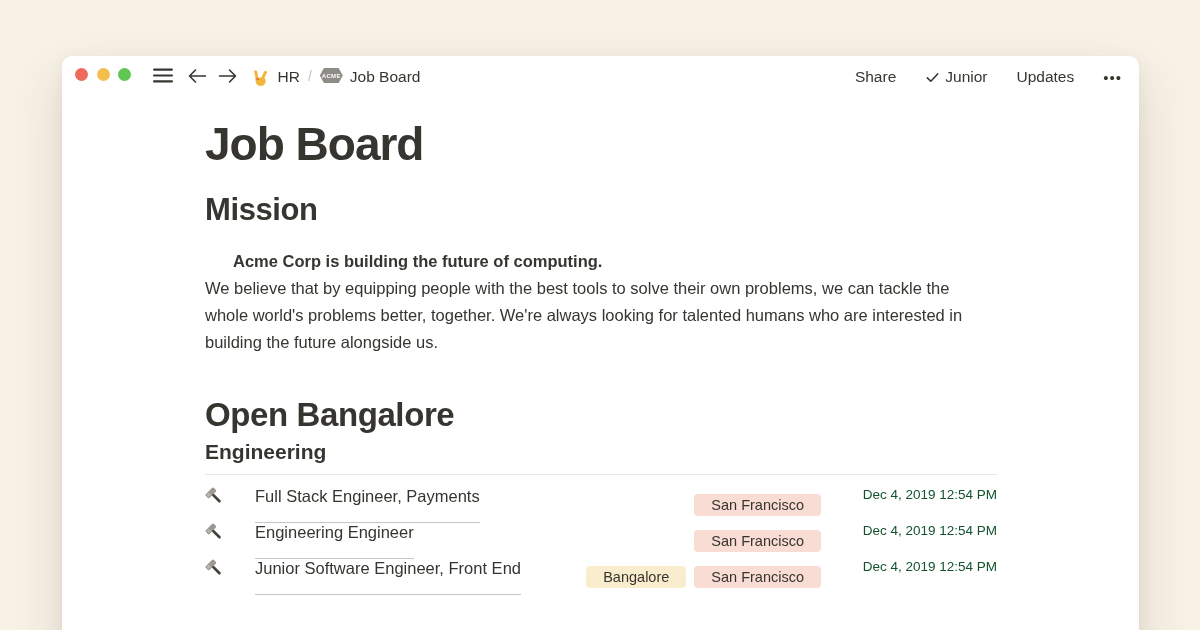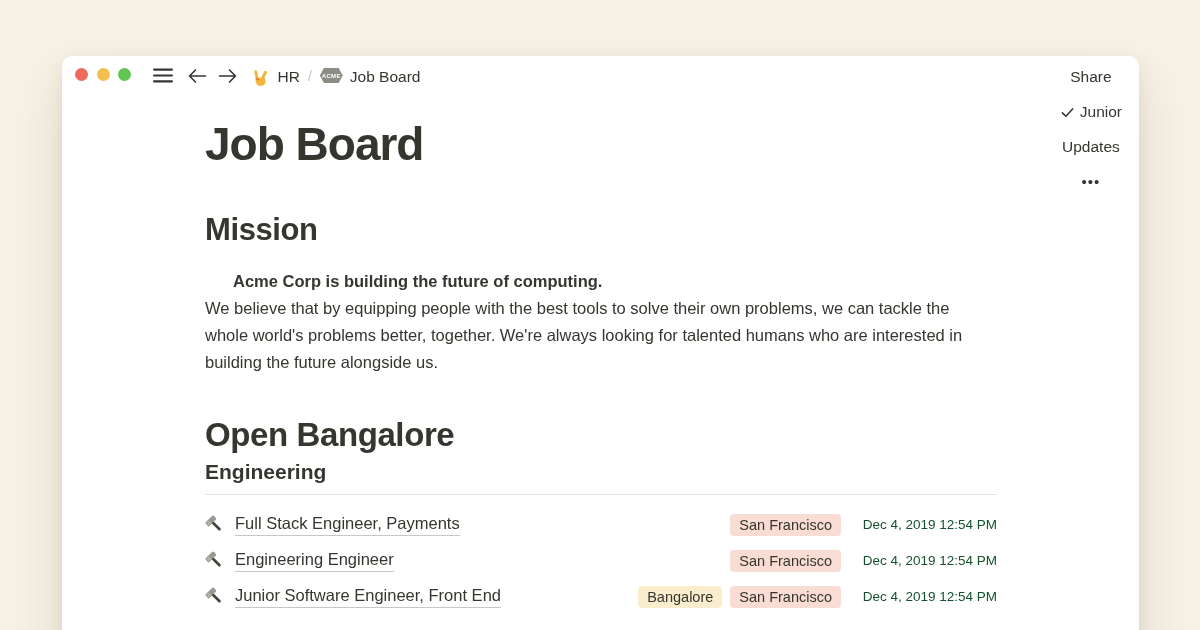--- a/index.html
+++ b/index.html
@@ -37,49 +37,49 @@
   .crumb { color: #37352F; text-decoration: none; white-space: nowrap; }
   .crumb-ws { margin-left: 8px; }
   .crumb-sep { color: #C5C3BD; margin: 0 8px; font-size: 14px; }
   .acme-badge {
     display: inline-flex; align-items: center; justify-content: center;
     width: 23px; height: 15px; margin-right: 7px; flex: none;
     background: #8E8C87; color: #FFFFFF;
     font-size: 6px; font-weight: bold; letter-spacing: .3px;
     clip-path: polygon(18% 0, 82% 0, 100% 50%, 82% 100%, 18% 100%, 0 50%);
   }
-  .topbar-right { margin-left: auto; display: flex; align-items: center; gap: 17px; flex-direction: column; }
+  .topbar-right { margin-left: auto; display: flex; align-items: center; gap: 29px; }
   .topbar-right a { color: #37352F; text-decoration: none; white-space: nowrap; }
   .updates-btn { display: inline-flex; align-items: center; gap: 5px; }
   .more-btn { letter-spacing: 1px; font-size: 15px; }
   
   .content { padding: 0 142px 0 143px; }
   h1.page-title {
     margin-top: 28px;
     font-size: 46px; line-height: 1.02; letter-spacing: -1px; font-weight: 700;
   }
-  h2.mission-h { margin-top: 44px; font-size: 31px; line-height: 36px; letter-spacing: -.4px; }
+  h2.mission-h { margin-top: 24px; font-size: 31px; line-height: 36px; letter-spacing: -.4px; }
   p.statement { margin-top: 20px; font-size: 16.5px; font-weight: 700; line-height: 27px; margin-left: 28px; }
   p.body-text { margin-top: 0; font-size: 16.5px; line-height: 27px; }
   h2.positions-h { margin-top: 40px; font-size: 33px; line-height: 38px; letter-spacing: -.4px; }
   h3.category-h { margin-top: 5px; font-size: 21px; line-height: 26px; }
   .divider { margin-top: 9px; height: 1px; background: #E9E6E0; }
   .job-list { margin-top: 12px; }
-  .job-row { display: flex; align-items: center; height: 36px; }
+  .job-row { display: flex; height: 36px; gap: 20px; }
   .hammer { width: 19px; height: 19px; margin-right: 11px; flex: none; display: inline-flex; }
   .job-link {
     font-size: 16.5px; color: #37352F; text-decoration: none;
     border-bottom: 1px solid rgba(55, 53, 47, .28);
     padding-bottom: 2px; white-space: nowrap;
   }
   .row-spacer { flex: 1; }
   .tags { display: flex; gap: 8px; align-items: center; }
   .tag {
     display: inline-flex; align-items: center;
-    height: 22px; padding: 0 9px; border-radius: 4px;
+    height: 22px; padding: 0 17px; border-radius: 4px;
     font-size: 14.5px; color: #37352F; white-space: nowrap;
   }
   .job-date {
     width: 150px; margin-left: 6px; flex: none;
     text-align: right; font-size: 13.5px; color: #14532d; white-space: nowrap;
   }
 </style>
 </head>
 <body>
 

